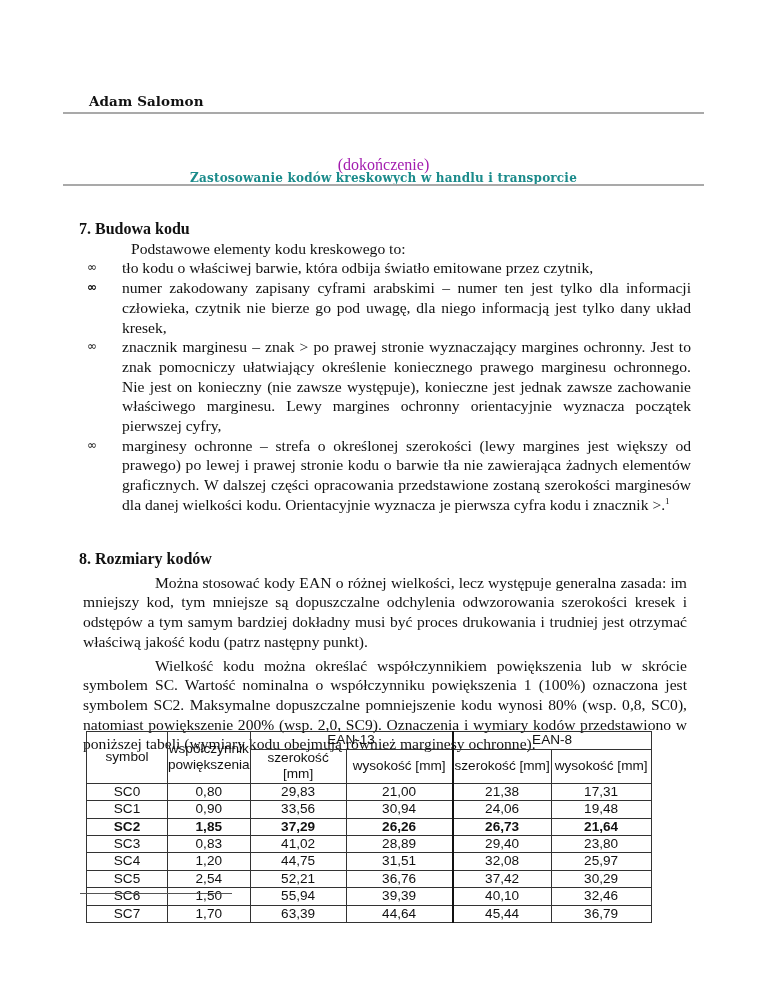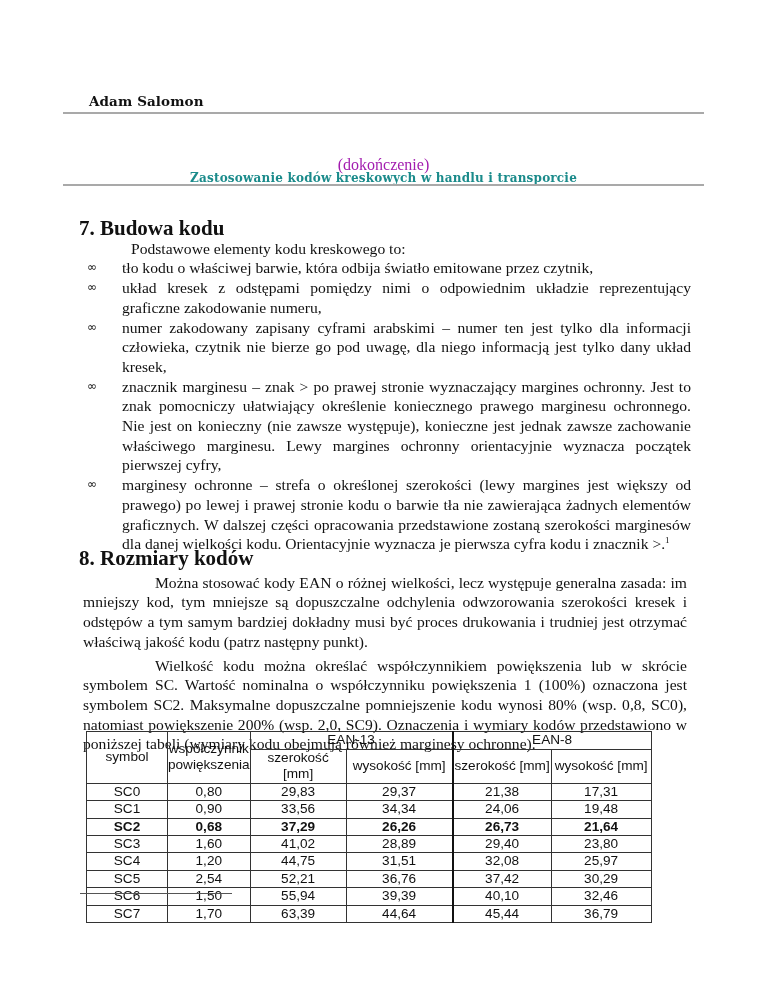--- a/index.html
+++ b/index.html
@@ -10,21 +10,21 @@
   .rule { position: absolute; left: 63px; width: 641px; height: 2px; background: #a9a9a9; }
   .rule.r1 { top: 112px; }
   .rule.r2 { top: 184px; }
 
   .title { position: absolute; left: 63px; width: 641px; top: 135px; text-align: center; font-family: "DejaVu Serif", serif; font-weight: bold; font-size: 12px; color: #1b8b8b; letter-spacing: 0.2px; margin-top: 36px; }
   .subtitle { position: absolute; left: 63px; width: 641px; top: 156px; text-align: center; font-family: "Liberation Serif", serif; font-size: 16px; color: #a21caf; }
 
   .body-text { font-family: "Liberation Serif", serif; font-size: 15.6px; line-height: 19.7px; text-align: justify; }
 
   .sec7 { position: absolute; left: 79px; top: 219px; width: 612px; }
-  .sec-heading { font-family: "Liberation Serif", serif; font-weight: bold; font-size: 21px; line-height: 19.7px; }
+  .sec-heading { font-family: "Liberation Serif", serif; font-weight: bold; font-size: 16px; line-height: 19.7px; }
   .intro { padding-left: 52px; }
   ul.bullets { list-style: none; margin: 0; padding: 0; }
   ul.bullets li { position: relative; padding-left: 43px; }
   ul.bullets li .bullet { position: absolute; left: 8px; top: 0; font-family: "DejaVu Sans", sans-serif; font-size: 12px; }
   sup.fn { font-size: 9px; vertical-align: 6px; line-height: 0; }
 
   .sec8 { position: absolute; left: 79px; top: 549px; width: 612px; }
   .sec8 p { margin: 4px; }
   .sec8 .indent { text-indent: 72px; }
 
@@ -55,21 +55,21 @@
   <div class="rule r1"></div>
   <div class="title">Zastosowanie kodów kreskowych w handlu i transporcie</div>
   <div class="subtitle">(dokończenie)</div>
   <div class="rule r2"></div>
 
   <div class="sec7 body-text">
     <div class="sec-heading">7. Budowa kodu</div>
     <div class="intro">Podstawowe elementy kodu kreskowego to:</div>
     <ul class="bullets">
       <li><span class="bullet">∞</span><span>tło kodu o właściwej barwie, która odbija światło emitowane przez czytnik,</span></li>
-      <li><span class="bullet">∞</span><span>układ kresek z odstępami pomiędzy nimi o odpowiednim układzie reprezentujący graficzne zakodowanie numeru,</span></li>
+      <li><span class="bullet">∞</span></li>
       <li><span class="bullet">∞</span><span>numer zakodowany zapisany cyframi arabskimi – numer ten jest tylko dla informacji człowieka, czytnik nie bierze go pod uwagę, dla niego informacją jest tylko dany układ kresek,</span></li>
       <li><span class="bullet">∞</span><span>znacznik marginesu – znak &gt; po prawej stronie wyznaczający margines ochronny. Jest to znak pomocniczy ułatwiający określenie koniecznego prawego marginesu ochronnego. Nie jest on konieczny (nie zawsze występuje), konieczne jest jednak zawsze zachowanie właściwego marginesu. Lewy margines ochronny orientacyjnie wyznacza początek pierwszej cyfry,</span></li>
       <li><span class="bullet">∞</span><span>marginesy ochronne – strefa o określonej szerokości (lewy margines jest większy od prawego) po lewej i prawej stronie kodu o barwie tła nie zawierająca żadnych elementów graficznych. W dalszej części opracowania przedstawione zostaną szerokości marginesów dla danej wielkości kodu. Orientacyjnie wyznacza je pierwsza cyfra kodu i znacznik &gt;.</span><sup class="fn">1</sup></li>
     </ul>
   </div>
 
   <div class="sec8 body-text">
     <div class="sec-heading">8. Rozmiary kodów</div>
     <p class="indent">Można stosować kody EAN o różnej wielkości, lecz występuje generalna zasada: im mniejszy kod, tym mniejsze są dopuszczalne odchylenia odwzorowania szerokości kresek i odstępów a tym samym bardziej dokładny musi być proces drukowania i trudniej jest otrzymać właściwą jakość kodu (patrz następny punkt).</p>
     <p class="indent">Wielkość kodu można określać współczynnikiem powiększenia lub w skrócie symbolem SC. Wartość nominalna o współczynniku powiększenia 1 (100%) oznaczona jest symbolem SC2. Maksymalne dopuszczalne pomniejszenie kodu wynosi 80% (wsp. 0,8, SC0), natomiast powiększenie 200% (wsp. 2,0, SC9). Oznaczenia i wymiary kodów przedstawiono w poniższej tabeli (wymiary kodu obejmują również marginesy ochronne).</p>
@@ -88,43 +88,43 @@
         <th class="c-h13 thick-r">wysokość [mm]</th>
         <th class="c-w8">szerokość [mm]</th>
         <th class="c-h8">wysokość [mm]</th>
       </tr>
     </thead>
     <tbody id="table-body">
         <tr>
           <td>SC0</td>
           <td>0,80</td>
           <td>29,83</td>
-          <td class="thick-r">29,37</td>
+          <td class="thick-r">21,00</td>
           <td>21,38</td>
           <td>17,31</td>
         </tr>
         <tr>
           <td>SC1</td>
           <td>0,90</td>
           <td>33,56</td>
-          <td class="thick-r">34,34</td>
+          <td class="thick-r">30,94</td>
           <td>24,06</td>
           <td>19,48</td>
         </tr>
         <tr class="bold">
           <td>SC2</td>
-          <td>0,68</td>
+          <td>1,85</td>
           <td>37,29</td>
           <td class="thick-r">26,26</td>
           <td>26,73</td>
           <td>21,64</td>
         </tr>
         <tr>
           <td>SC3</td>
-          <td>1,60</td>
+          <td>0,83</td>
           <td>41,02</td>
           <td class="thick-r">28,89</td>
           <td>29,40</td>
           <td>23,80</td>
         </tr>
         <tr>
           <td>SC4</td>
           <td>1,20</td>
           <td>44,75</td>
           <td class="thick-r">31,51</td>

